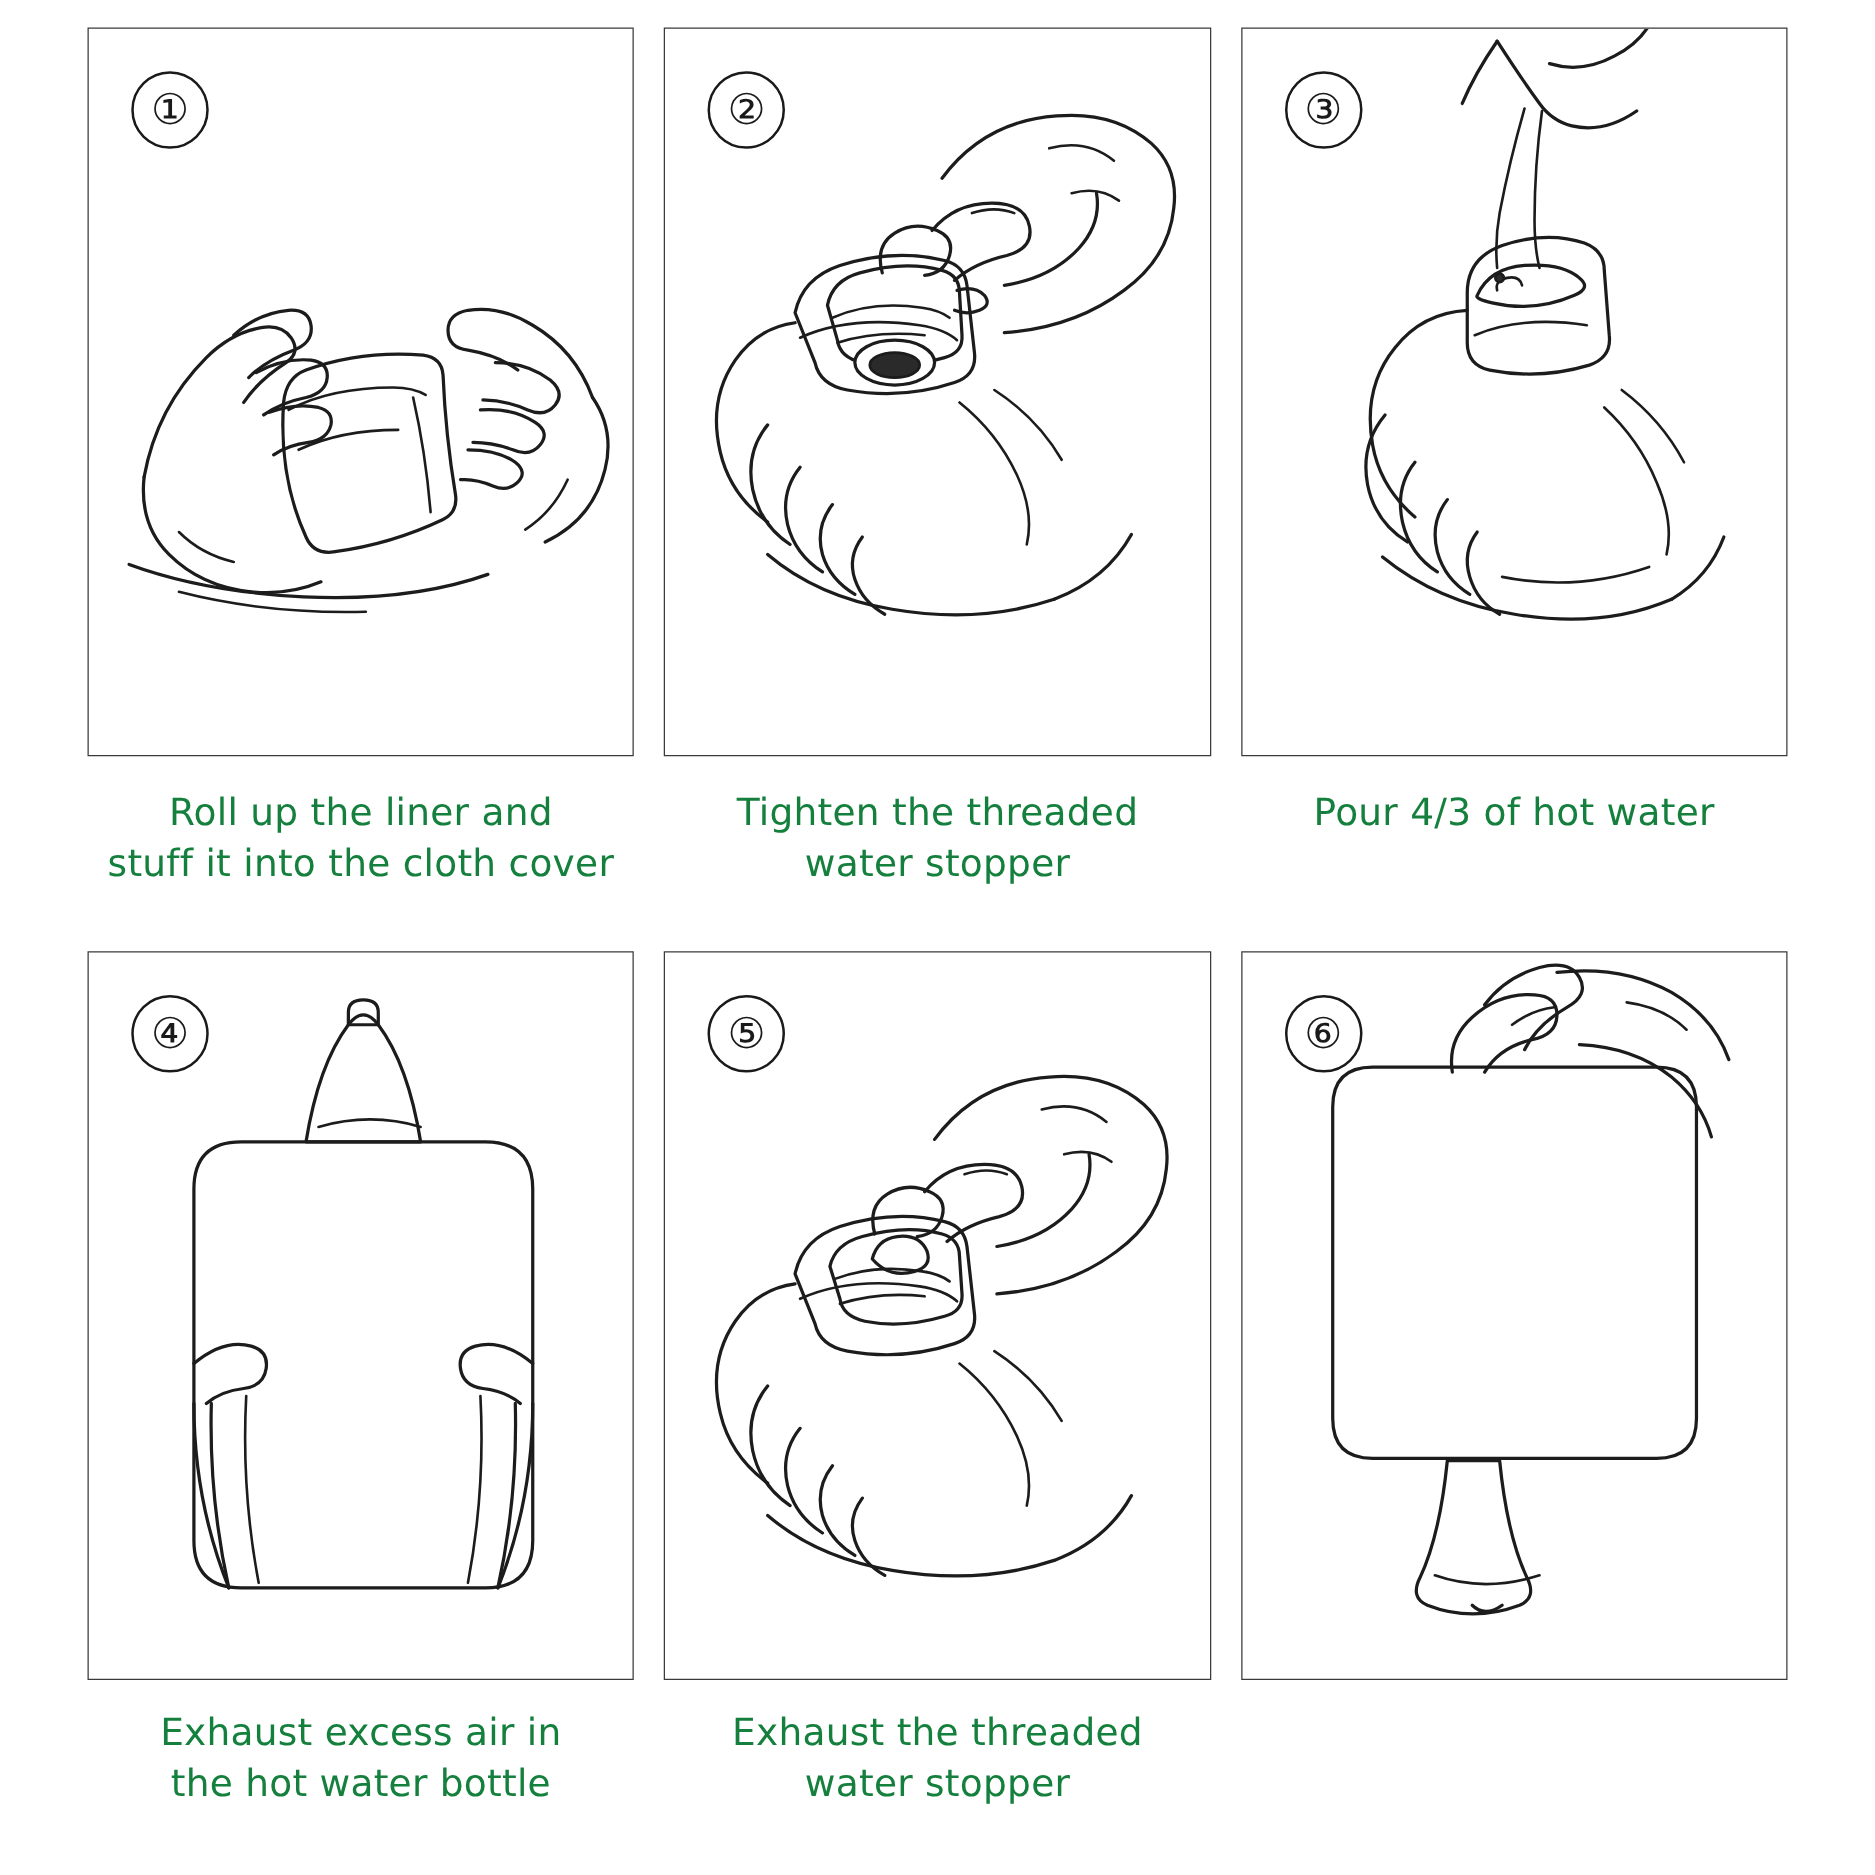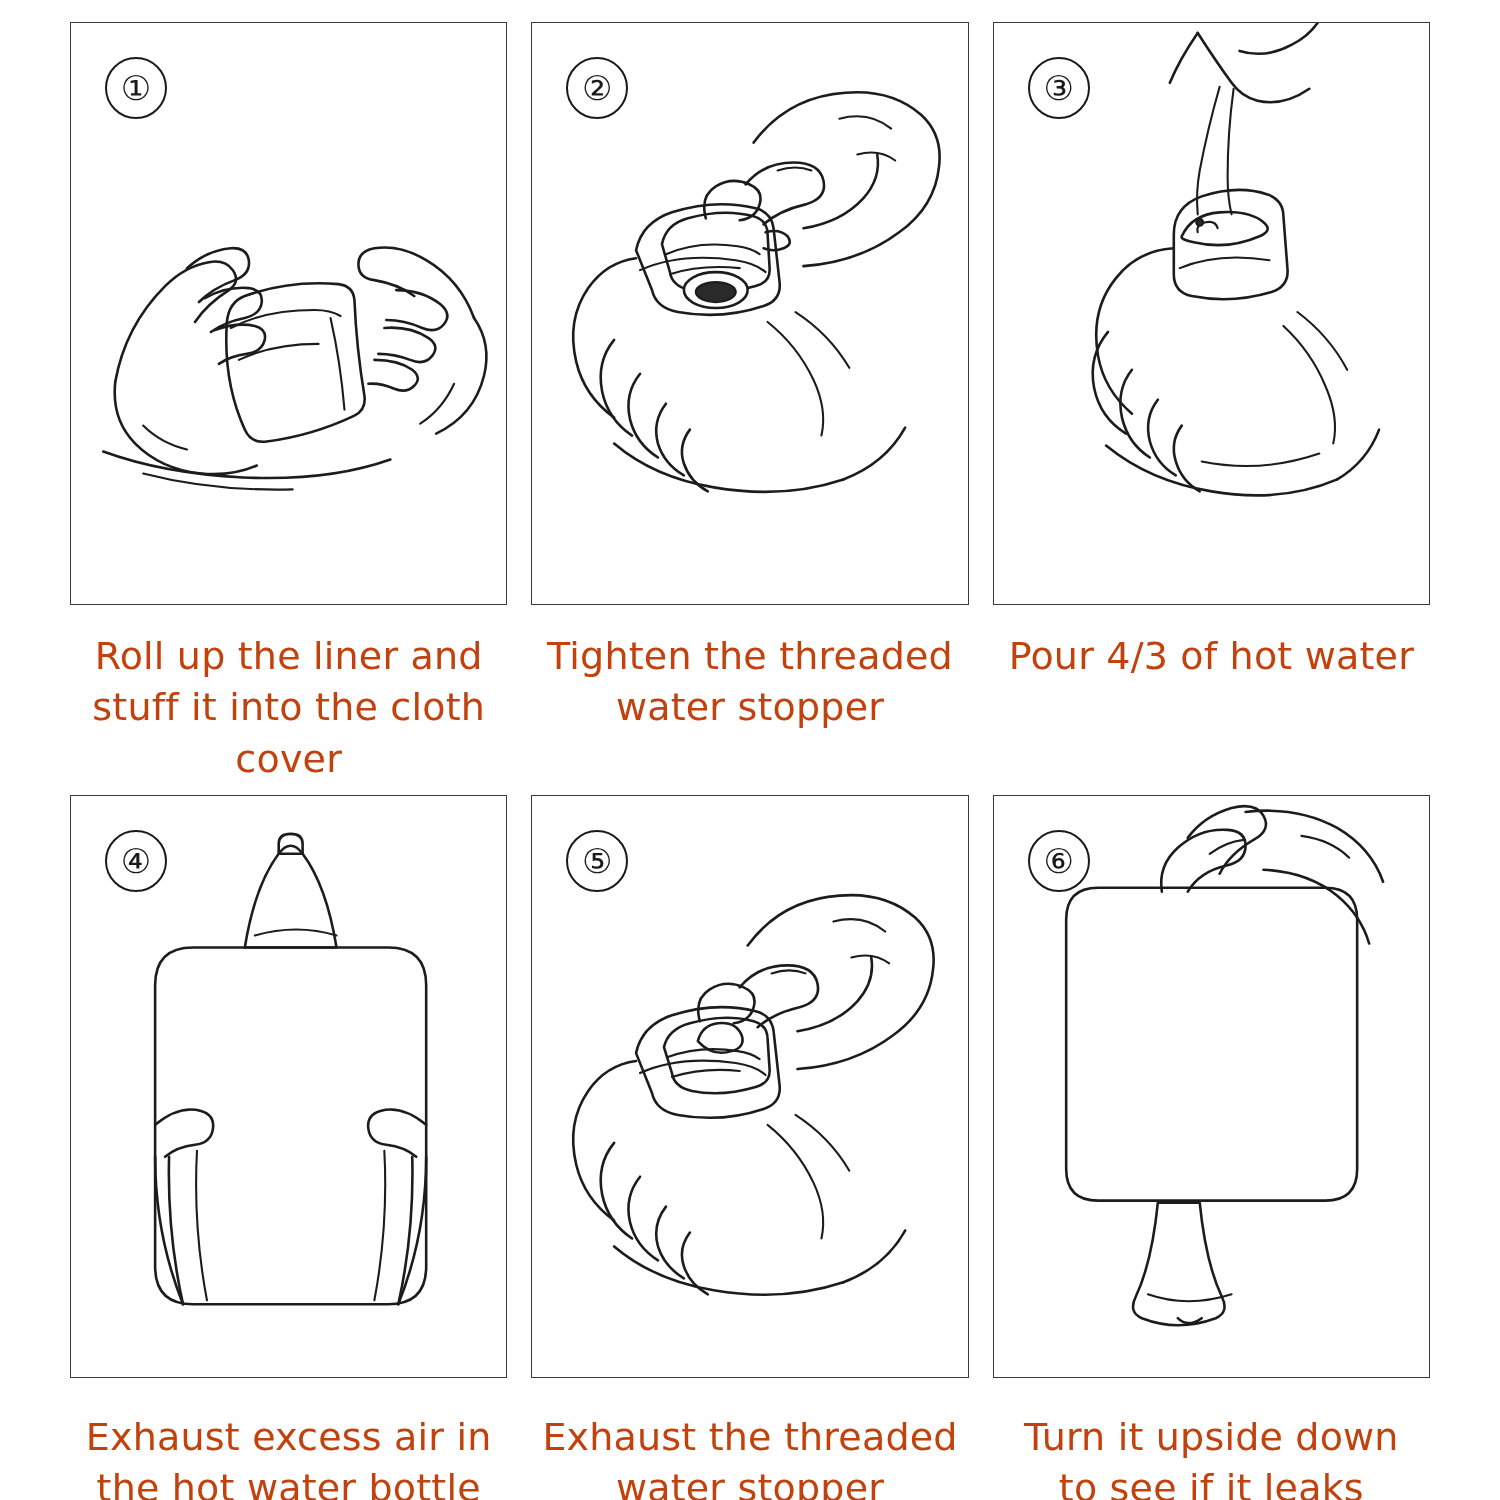--- a/index.html
+++ b/index.html
@@ -65,29 +65,29 @@
     font-size: 34px;
     line-height: 1;
     font-family: "DejaVu Serif", serif;
     color: #1a1a1a;
     background: #ffffff;
     z-index: 3;
   }
   .caption {
     margin-top: 26px;
     text-align: center;
-    font-size: 38px;
+    font-size: 30px;
     line-height: 1.35;
-    color: #c2410c;
+    color: #15803d;
     letter-spacing: 0.2px;
     white-space: pre-line;
     font-family: "DejaVu Sans", sans-serif;
   }
   .cell.row2 .caption {
-    margin-top: 34px;
+    margin-top: 23px;
   }
   .ink {
     fill: none;
     stroke: #1c1c1c;
     stroke-width: 2.6;
     stroke-linecap: round;
     stroke-linejoin: round;
   }
   .ink-thin {
     fill: none;
@@ -300,18 +300,16 @@
 
           <path class="ink" d="M160 96 q-4 -26 16 -44 q22 -20 50 -18 q18 1 18 16 q0 16 -20 20 q-26 6 -38 26"></path>
           <path class="ink" d="M186 42 q16 -22 44 -30 q24 -6 32 8 q8 14 -10 24 q-24 14 -34 34"></path>
           <path class="ink-thin" d="M208 58 q16 -12 34 -14"></path>
 
           <path class="ink" d="M244 16 q52 -6 92 16 q34 20 46 54"></path>
           <path class="ink" d="M262 74 q44 2 74 26 q24 20 32 48"></path>
           <path class="ink-thin" d="M300 40 q30 4 48 22"></path>
         </svg>
       </div>
-      <div class="caption">Turn it upside down
-to see if it leaks</div>
     </div>
 
   </div>
 </div>
 
 </body></html>

